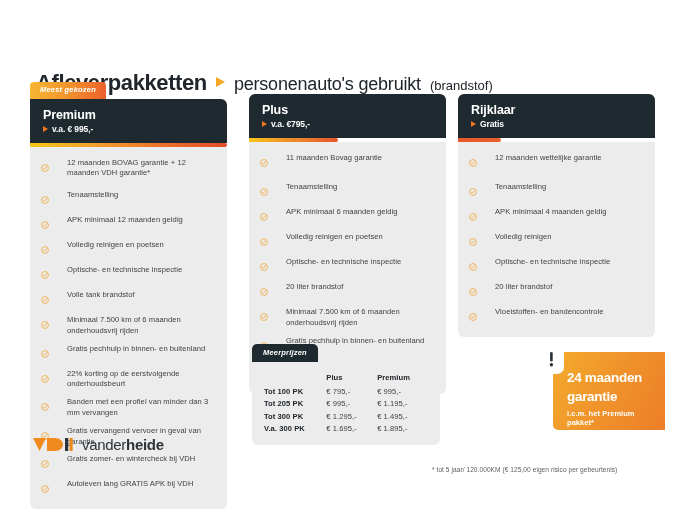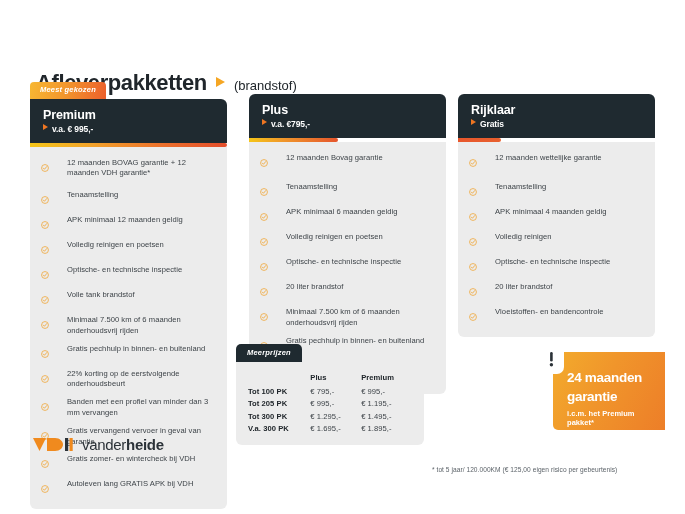--- a/index.html
+++ b/index.html
@@ -57,21 +57,21 @@
     background: #1f2a30;
     border-radius: 6px 6px 0 0;
     padding: 9px 12px 9px 13px;
     position: relative;
   }
   .col-0 .card-head { border-radius: 0 6px 0 0; }
   .card-name {
     color: #ffffff; font-size: 12.5px; font-weight: bold;
     letter-spacing: -0.1px; margin-bottom: 2px;
   }
-  .card-price-row { display: flex; align-items: flex-start; gap: 4px; }
+  .card-price-row { display: flex; align-items: center; gap: 4px; }
   .price-arrow {
     width: 0; height: 0;
     border-left: 5px solid #ef7622;
     border-top: 3.2px solid transparent;
     border-bottom: 3.2px solid transparent;
   }
   .card-price { color: #ffffff; font-size: 8.5px; font-weight: bold; letter-spacing: -0.1px; }
 
   .accent-track { height: 4px; width: 100%; background: transparent; position: relative; }
   .accent-bar { height: 4px; border-radius: 0 2px 2px 0; }
@@ -91,21 +91,21 @@
   }
   .feat:last-child { margin-bottom: 0; }
   .feat.gap-after { margin-bottom: 11px; }
   .check-icon { flex: 0 0 auto; margin-top: 1px; }
   .feat-text {
     font-size: 7.6px; color: #3d4348; line-height: 1.42;
     letter-spacing: 0.05px;
   }
 
   
-  .prices { position: absolute; left: 236px; top: 341px; width: 188px; }
+  .prices { position: absolute; left: 252px; top: 341px; width: 188px; }
   .prices-tab {
     display: inline-block; background: #1f2a30; color: #fff;
     font-size: 7.5px; font-weight: bold; font-style: italic;
     padding: 4px 11px 5px 11px; border-radius: 5px 5px 0 0;
     letter-spacing: 0.2px;
   }
   .prices-body {
     background: #ececec; border-radius: 0 6px 6px 6px;
     padding: 9px 12px 11px 12px;
   }
@@ -155,20 +155,21 @@
   }
 </style>
 </head>
 <body>
 
 <div class="page">
 
   <div class="header">
     <div class="title-main">Afleverpakketten</div>
     <div class="title-arrow"></div>
+    <div class="title-sub">personenauto's gebruikt</div>
     <div class="title-paren">(brandstof)</div>
   </div>
 
   <div class="cards">
 
     <div class="card-col col-0">
       <div class="ribbon">Meest gekozen</div>
       <div class="card-head">
         <div class="card-name">Premium</div>
         <div class="card-price-row">
@@ -285,21 +286,21 @@
       </div>
       <div class="accent-track">
         <div class="accent-bar accent-plus" style="width:45%"></div>
       </div>
       <div class="card-body">
           <div class="feat gap-after">
             <span><svg class="check-icon" width="8" height="8" viewBox="0 0 10 10" aria-hidden="true">
                 <circle cx="5" cy="5" r="4.3" fill="none" stroke="#f0a83c" stroke-width="1"></circle>
                 <path d="M2.9 5.1 L4.3 6.6 L7.2 3.2" fill="none" stroke="#f0a83c" stroke-width="1.1" stroke-linecap="round" stroke-linejoin="round"></path>
               </svg></span>
-            <span class="feat-text">12 maanden Bovag garantie</span>
+            <span class="feat-text">11 maanden Bovag garantie</span>
           </div>
           <div class="feat">
             <span><svg class="check-icon" width="8" height="8" viewBox="0 0 10 10" aria-hidden="true">
                 <circle cx="5" cy="5" r="4.3" fill="none" stroke="#f0a83c" stroke-width="1"></circle>
                 <path d="M2.9 5.1 L4.3 6.6 L7.2 3.2" fill="none" stroke="#f0a83c" stroke-width="1.1" stroke-linecap="round" stroke-linejoin="round"></path>
               </svg></span>
             <span class="feat-text">Tenaamstelling</span>
           </div>
           <div class="feat">
             <span><svg class="check-icon" width="8" height="8" viewBox="0 0 10 10" aria-hidden="true">

